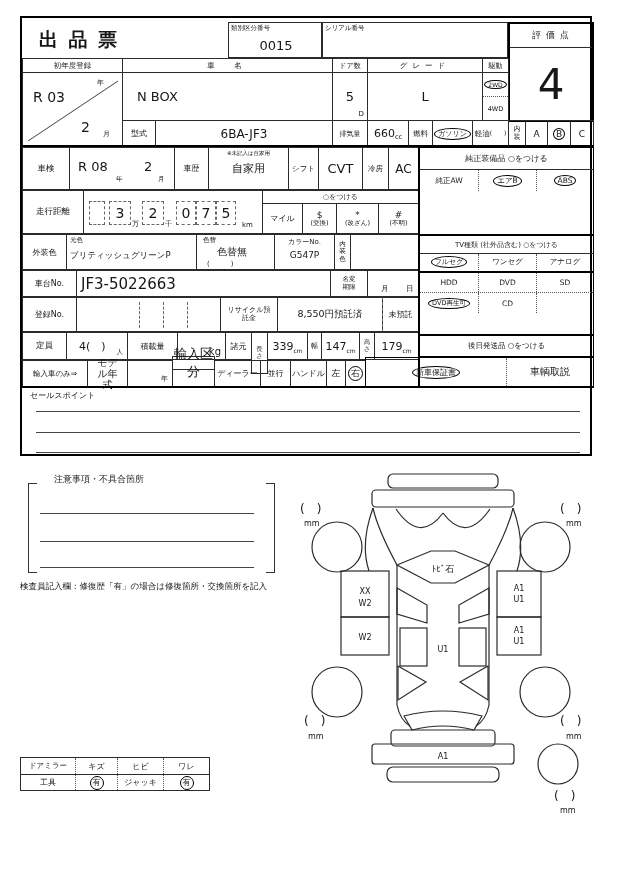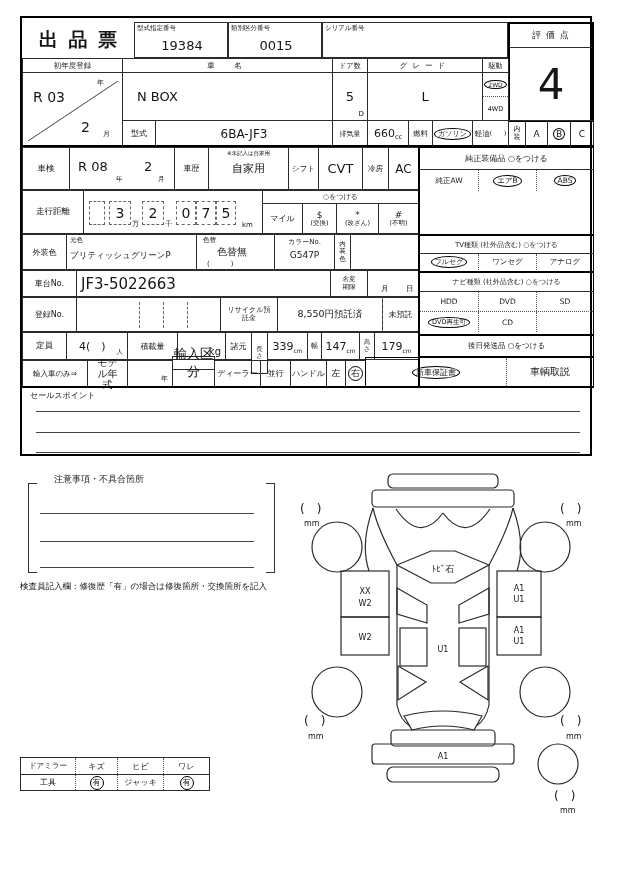--- a/index.html
+++ b/index.html
@@ -24,24 +24,20 @@
 </style>
 </head>
 <body>
 
 <div class="page">
 
   <div class="a b2" style="left:20px;top:16px;width:572px;height:440px">
 
     <div class="a fc" style="left:4px;top:6px;width:106px;height:32px;font-size:19px;font-weight:bold;letter-spacing:2px">出 品 票</div>
 
-    <div class="a b" style="left:112px;top:4px;width:94px;height:36px">
-      <div class="a" style="left:2px;top:1px;font-size:6.5px">型式指定番号</div>
-      <div class="a fc" style="left:0;top:11px;width:94px;height:23px;font-size:13px">19384</div>
-    </div>
     <div class="a b" style="left:206px;top:4px;width:94px;height:36px">
       <div class="a" style="left:2px;top:1px;font-size:6.5px">類別区分番号</div>
       <div class="a fc" style="left:0;top:11px;width:94px;height:23px;font-size:13px">0015</div>
     </div>
     <div class="a b" style="left:300px;top:4px;width:186px;height:36px">
       <div class="a" style="left:2px;top:1px;font-size:6.5px">シリアル番号</div>
     </div>
 
     <div class="a b2" style="left:486px;top:4px;width:86px;height:100px">
       <div class="fc" style="height:24px;border-bottom:1px solid #2b2b2b;font-size:9px;letter-spacing:1px">評 価 点</div>
@@ -255,21 +251,20 @@
       <div style="display:flex;height:16px">
         <div class="fc" style="width:58px">
             <span class="ov" style="font-size:7px">フルセグ</span>
           </div>
         <div class="fc dl" style="width:58px;font-size:7.5px">ワンセグ</div>
         <div class="fc dl" style="width:57px;font-size:7.5px">アナログ</div>
       </div>
     </div>
 
     <div class="a bold2" style="left:397px;top:254px;width:175px;height:63px">
-      <div class="fc" style="height:19px;border-bottom:1px solid #2b2b2b;font-size:7px">ナビ種類 (社外品含む) ○をつける</div>
       <div style="display:flex;height:20px;border-bottom:1px dotted #555">
         <div class="fc" style="width:58px;font-size:7.5px">HDD</div>
         <div class="fc dl" style="width:58px;font-size:7.5px">DVD</div>
         <div class="fc dl" style="width:57px;font-size:7.5px">SD</div>
       </div>
       <div style="display:flex;height:20px">
         <div class="fc" style="width:58px">
             <span class="ov" style="font-size:6.5px">DVD再生可</span>
           </div>
         <div class="fc dl" style="width:58px;font-size:7.5px">CD</div>

